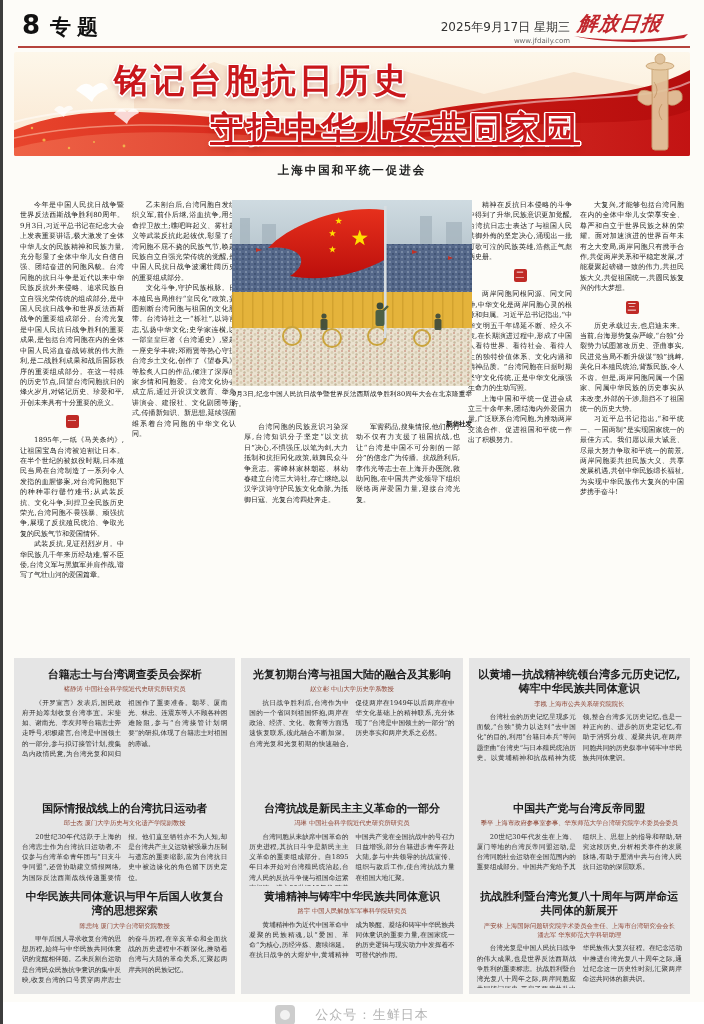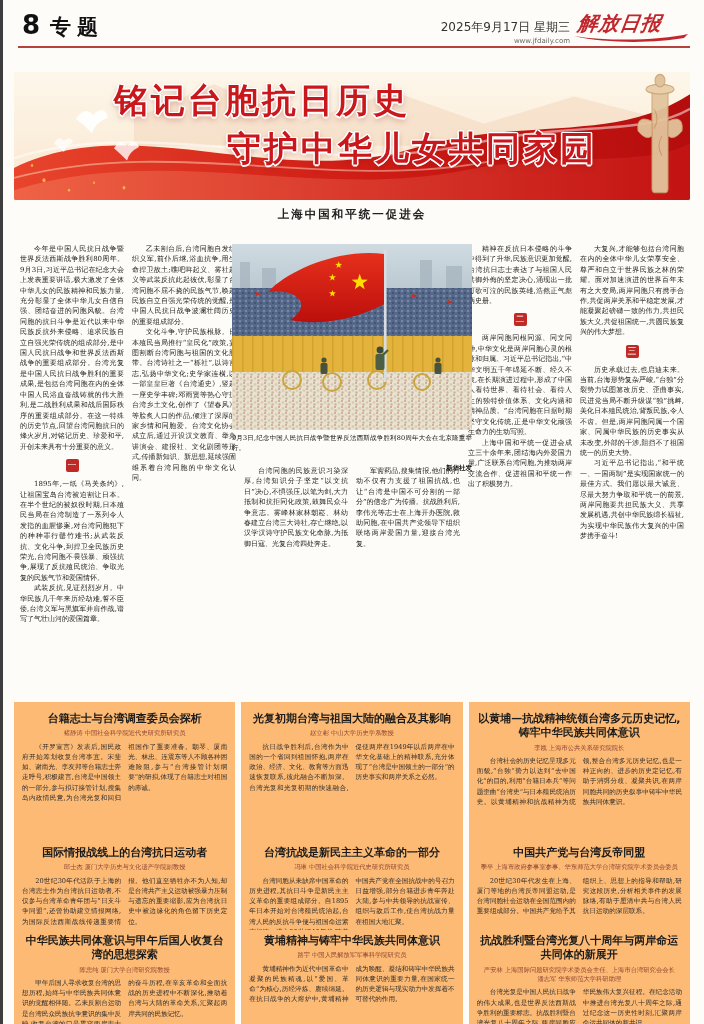--- a/index.html
+++ b/index.html
@@ -16,47 +16,47 @@
   .mh-page { font-size:26px; font-weight:bold; color:#111; }
   .mh-section { font-size:21px; font-weight:bold; letter-spacing:6px; color:#111; }
   .mh-right { position:absolute; right:120px; top:8px; text-align:right; line-height:1.5; }
   .mh-date { font-size:12px; color:#333; }
   .mh-url { font-size:7px; color:#666; }
   .mh-logo { position:absolute; right:0; top:0; width:112px; height:36px; }
   .mh-logo-text { font-size:20px; font-weight:900; font-style:italic; color:#c1272d; letter-spacing:1px; transform:skewX(-8deg); display:inline-block; }
   .mh-logo svg { position:absolute; left:-6px; bottom:2px; }
 
   
-  .banner { position:relative; margin:24px 14px 0 14px; height:128px; overflow:hidden; border-radius:2px; }
+  .banner { position:relative; margin:4px 14px 0 14px; height:104px; overflow:hidden; border-radius:2px; }
   .banner svg.bg { position:absolute; left:0; top:0; width:100%; height:100%; }
   .bn-line { position:absolute; font-weight:900; color:#c9171c; letter-spacing:3px; font-size:34px;
     text-shadow:-1.5px 0 #fff,1.5px 0 #fff,0 -1.5px #fff,0 1.5px #fff,-1px -1px #fff,1px 1px #fff,-1px 1px #fff,1px -1px #fff,0 3px 6px rgba(120,10,10,.35); }
   .bn-line1 { left:100px; top:6px; }
-  .bn-line2 { left:213px; top:54px; }
+  .bn-line2 { left:196px; top:54px;text-decoration:underline; }
 
   .org-line { text-align:center; font-size:11.5px; font-weight:bold; color:#222; margin:7px 0 22px 0; letter-spacing:2px; }
 
   
   .article { position:relative; margin:0 20px; height:448px; overflow:hidden; }
   .cols { display:flex; gap:8px; height:100%; }
   .col { flex:1; font-size:7px; line-height:10.4px; text-align:justify; color:#1d1d1d; overflow:hidden;
          font-family:"DejaVu Serif","Liberation Serif",serif; }
   .col p { text-indent:2em; margin:0; }
   .col.under-photo { padding-top:222px; }
   .sec-marker { width:13px; height:13px; background:#bf2a26; color:#fff; font-size:9px; line-height:13px;
     text-align:center; margin:7px auto; border-radius:2px; font-family:"DejaVu Sans","Liberation Sans",sans-serif; }
 
   .photo-block { position:absolute; left:212px; top:0; width:240px; }
   .photo-img { width:240px; height:186px; display:block; }
   .photo-cap { font-size:6.5px; line-height:1.55; color:#111; margin-top:3px; text-align:justify; font-family:"DejaVu Serif","Liberation Serif",serif; }
   .photo-credit { font-size:6.5px; color:#111; text-align:right; font-weight:bold; font-family:"DejaVu Serif","Liberation Serif",serif;margin-top:11px; }
 
   
   .forum { margin:10px 14px 0 14px; display:grid; grid-template-columns:1fr 1fr 1fr; gap:6px; }
-  .panel { background:#fdba74; padding:6px 8px; }
+  .panel { background:#e5e5e5; padding:6px 8px; }
   .f-article { overflow:hidden; }
   .f-article.r1 { height:134px; }
   .f-article.r2 { height:88px; }
   .f-article.r3 { height:102px; }
   .f-title { font-size:11px; font-weight:bold; text-align:center; color:#1c1c1c; line-height:1.3; margin:4px 0 2px 0; }
   .f-byline { font-size:6.3px; color:#8d4434; text-align:center; line-height:1.5; }
   .f-body { margin-top:4px; font-size:6.6px; line-height:1.55; color:#2d2d2d; text-align:justify;
     column-count:2; column-gap:7px; font-family:"DejaVu Serif","Liberation Serif",serif; }
   .f-body p { text-indent:2em; }
 

